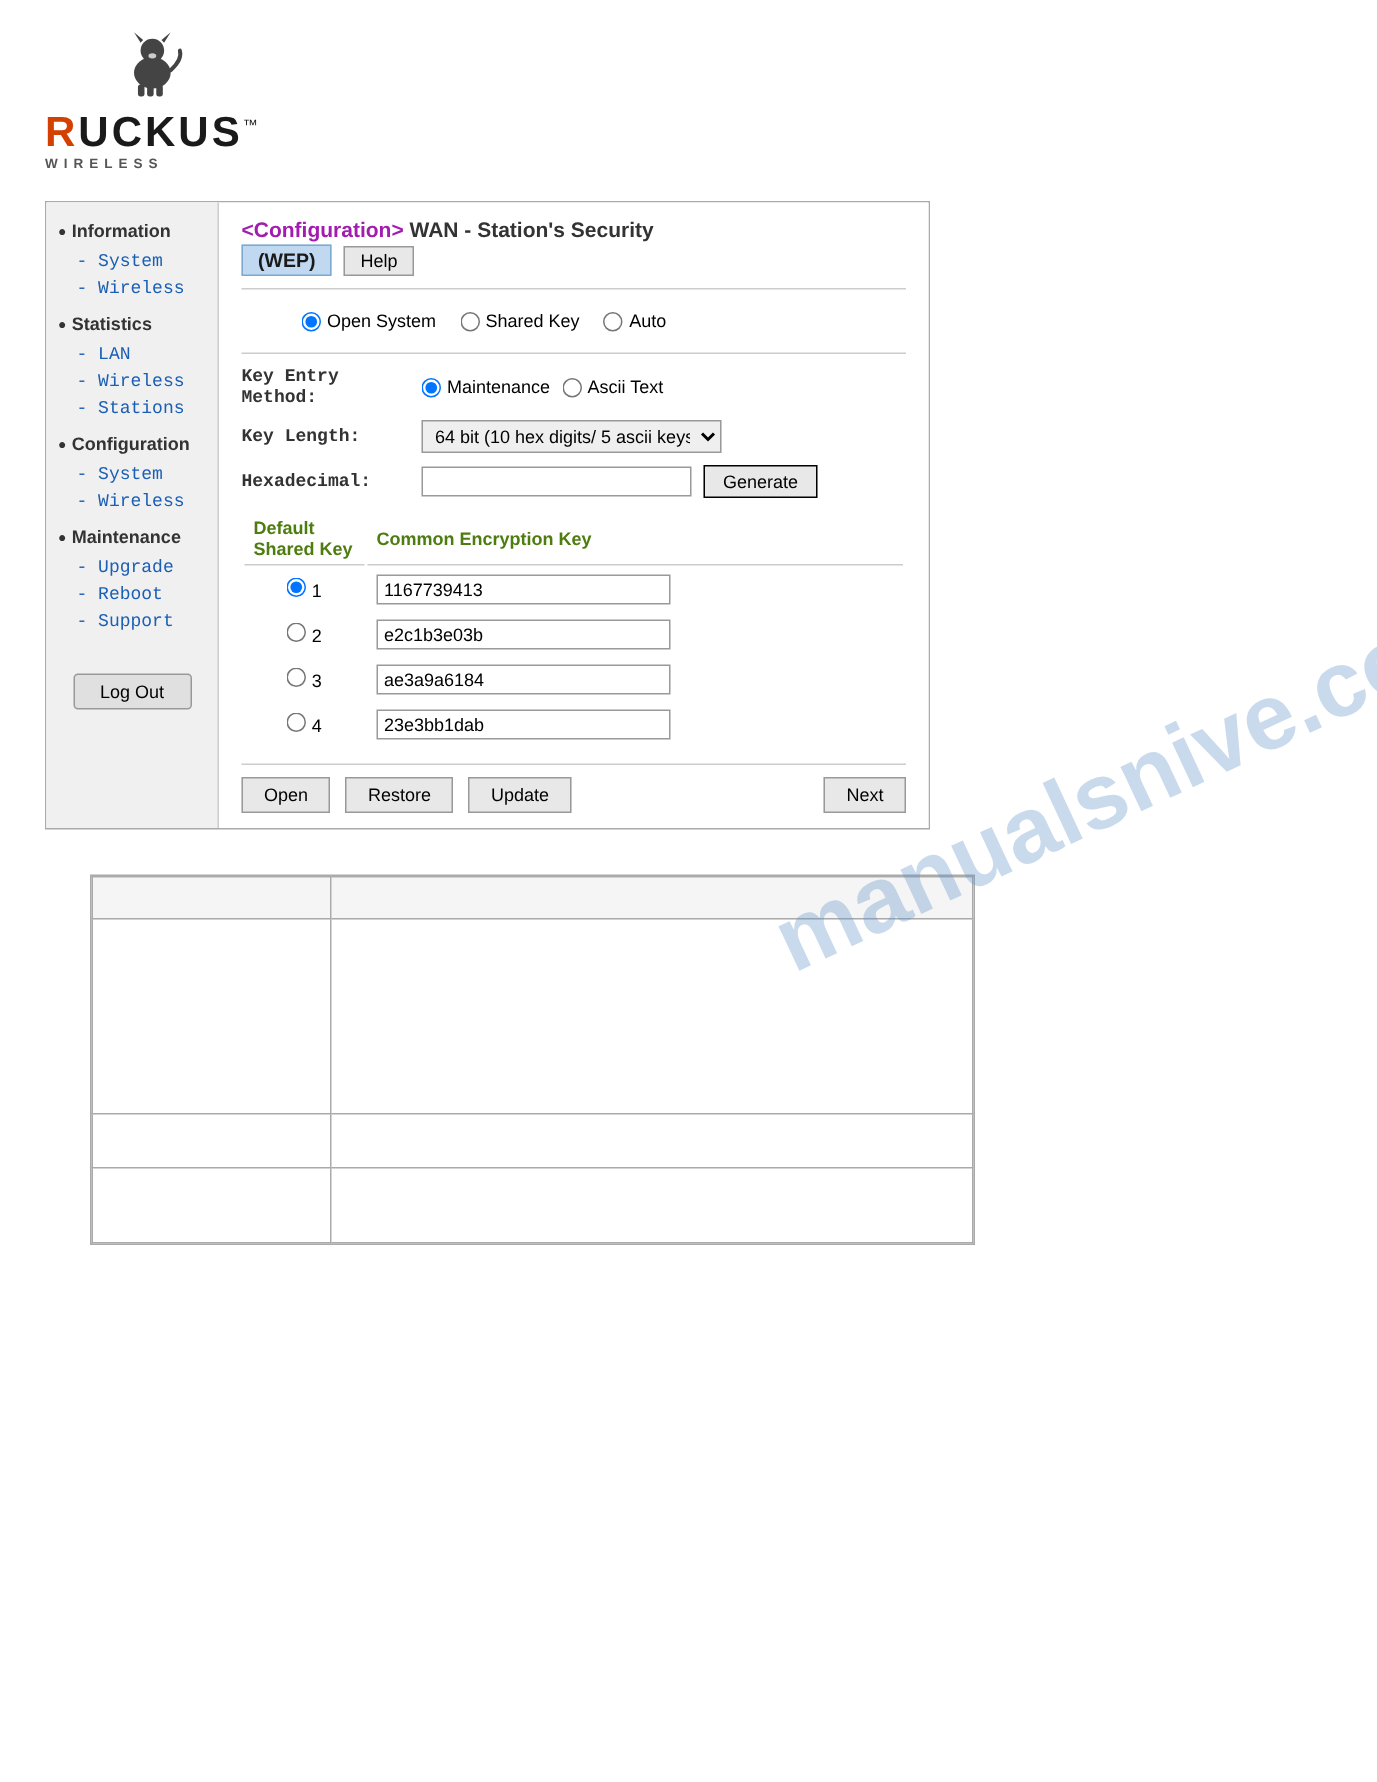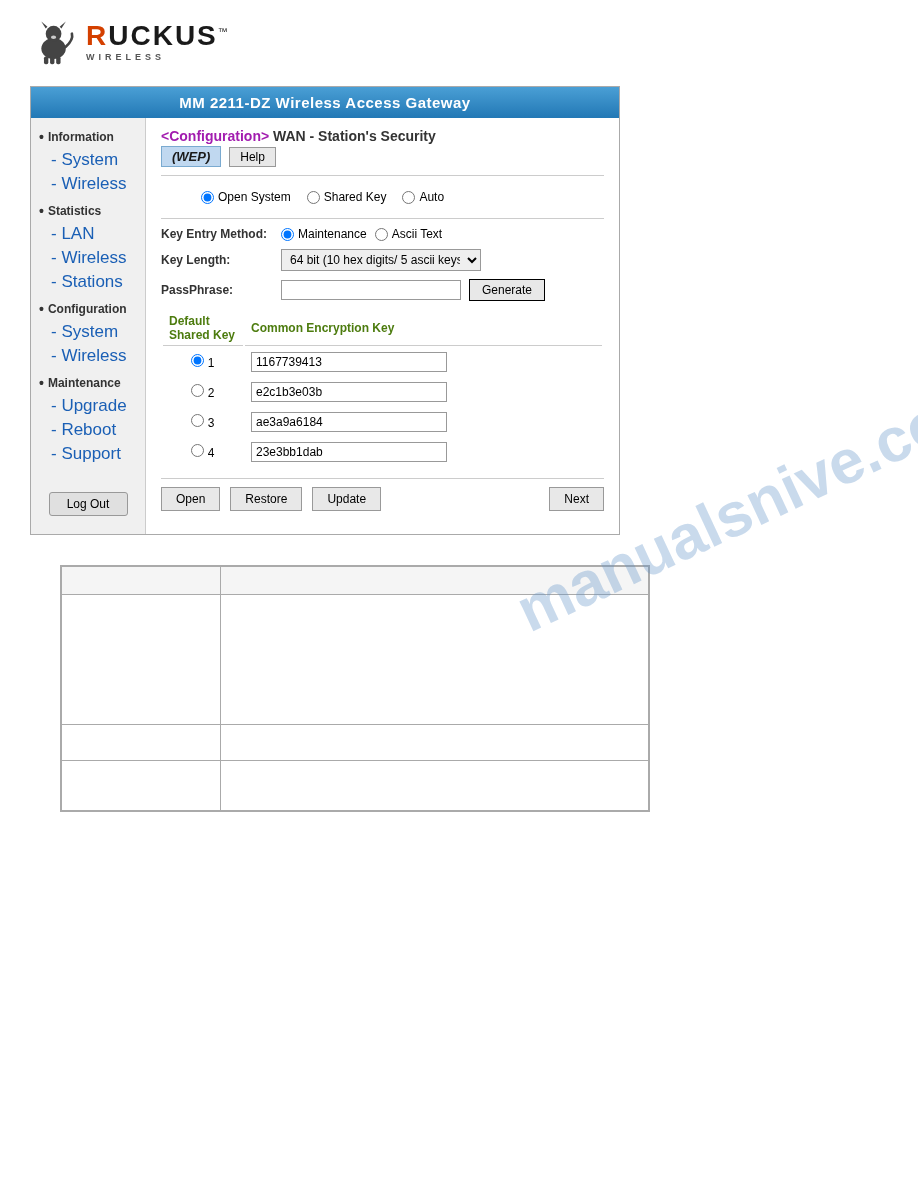--- a/index.html
+++ b/index.html
@@ -14,20 +14,21 @@
     
     .logo-area {
       padding: 18px 30px 10px 30px;
       display: flex;
       align-items: center;
     }
     .logo-img {
       display: flex;
       align-items: center;
       gap: 8px;
+      flex-direction: column;
     }
     .logo-dog {
       width: 48px;
       height: 48px;
     }
     .logo-text-block {
       display: flex;
       flex-direction: column;
       align-items: flex-start;
     }
@@ -93,24 +94,25 @@
       color: #333;
     }
     .nav-bullet {
       color: #333;
       margin-right: 4px;
       font-size: 14px;
     }
     .nav-link {
       display: block;
       padding: 2px 8px 2px 20px;
-      font-size: 17px;
+      font-size: 12px;
       color: #1a5fb5;
       text-decoration: none;
       cursor: pointer;
+      font-family: Liberation Mono, monospace;
     }
 
     .logout-btn {
       margin: 10px auto;
       display: block;
       width: 79px;
       padding: 4px 8px;
       background: #e0e0e0;
       border: 1px solid #999;
       border-radius: 3px;
@@ -134,21 +136,20 @@
     .page-header .wan-title { color: #333; }
     .wep-badge {
       display: inline-block;
       background: #c0d8f0;
       border: 1px solid #7aaad0;
       padding: 2px 10px;
       font-size: 13px;
       font-weight: bold;
       color: #1a1a1a;
       margin-right: 8px;
-      font-style: italic;
     }
     .help-btn {
       background: #e8e8e8;
       border: 1px solid #999;
       padding: 2px 10px;
       cursor: pointer;
       font-size: 12px;
     }
     .header-divider {
       border: none;
@@ -174,20 +175,21 @@
       display: flex;
       align-items: center;
       margin-bottom: 8px;
       font-size: 12px;
     }
     .form-label {
       width: 120px;
       font-weight: bold;
       color: #333;
       flex-shrink: 0;
+      font-family: Liberation Mono, monospace;
     }
     .form-controls {
       display: flex;
       align-items: center;
       gap: 8px;
     }
 
     select {
       font-size: 12px;
       padding: 2px 4px;
@@ -332,23 +334,20 @@
         </div>
         <div class="logo-wireless-sub">WIRELESS</div>
       </div>
     </div>
   </div>
 
   <div class="main-container">
 
     <div class="gateway-panel">
 
-      <div class="gateway-title-bar">
-        <span>MM 2211-DZ Wireless Access Gateway</span>
-      </div>
 
       <div class="gateway-body">
 
         <div class="sidebar">
 
           <div class="nav-section">
             <div class="nav-section-title">
               <span class="nav-bullet">•</span>
               <span>Information</span>
             </div>
@@ -443,21 +442,21 @@
             <div class="form-controls">
               <select style="width:200px;">
                 <option>64 bit (10 hex digits/ 5 ascii keys)</option>
                 <option>128 bit (26 hex digits/ 13 ascii keys)</option>
               </select>
             </div>
           </div>
 
           <div class="form-row">
             <div class="form-label">
-              <span>PassPhrase:</span>
+              <span>Hexadecimal:</span>
             </div>
             <div class="form-controls">
               <input type="text" style="width: 180px;" value="">
               <button class="generate-btn">Generate</button>
             </div>
           </div>
 
           <table class="keys-table">
             <thead>
               <tr>

